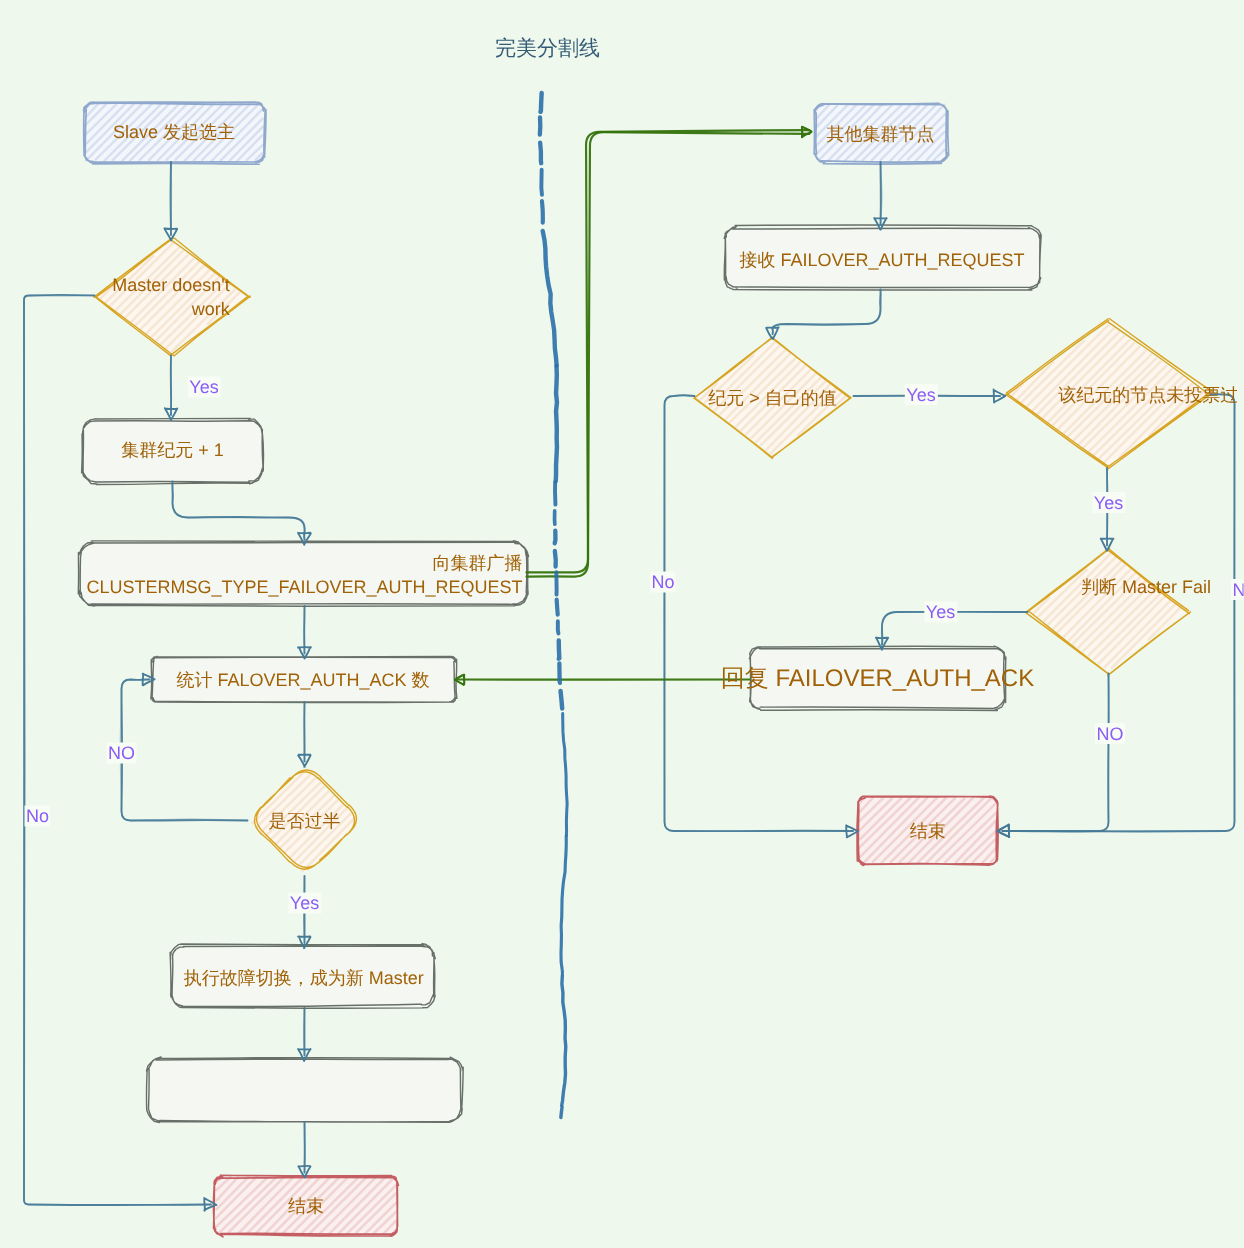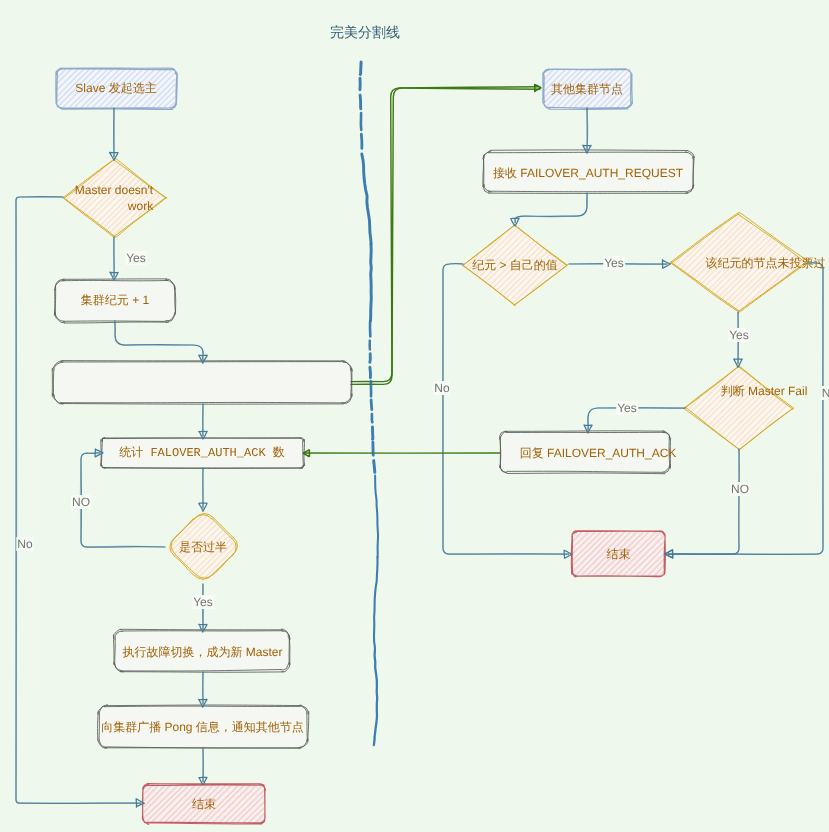--- a/index.html
+++ b/index.html
@@ -3,21 +3,21 @@
 <meta charset="utf-8">
 <title>Cluster failover flowchart</title>
 <style>
   html,body{margin:0;padding:0;}
   body{width:829px;height:832px;overflow:hidden;background:#eff8ec;
        font-family:"Liberation Sans",sans-serif;-webkit-font-smoothing:antialiased;text-rendering:geometricPrecision;}
   #canvas{position:relative;width:714px;height:832px;background:#eff8ec;}
   svg#flow{position:absolute;left:0;top:0;width:829px;height:832px;display:block;}
   .node-label{position:absolute;-webkit-font-smoothing:antialiased;white-space:pre;text-align:right;color:#a16207;
        font-size:12px;line-height:16px;pointer-events:none;transform:translate(-50%,-50%);}
-  .edge-label{position:absolute;white-space:pre;text-align:center;color:#737373;
+  .edge-label{position:absolute;white-space:pre;text-align:center;color:#8b5cf6;
        font-size:12px;line-height:14px;transform:translate(-50%,-50%);
        background:#f7fcf4;padding:0 1px;-webkit-font-smoothing:antialiased;}
   .divider-title{position:absolute;white-space:pre;color:#335b76;font-size:14px;
        transform:translate(-50%,-50%);-webkit-font-smoothing:antialiased;}
 </style>
 </head>
 <body>
 
 <div id="canvas">
   <svg id="flow" viewBox="0 0 829 832">
@@ -255,31 +255,32 @@
         <path d="M377.5 557.3 L377.5 563.3 L377.3 569.3 L376.9 575.3 L376.7 581.3 L375.7 587.3 L375.1 593.3 L374.7 599.3 L374.6 605.3 L374.5 611.3 L374.1 617.3 L374.3 623.3 L374.2 629.3 L374.0 635.3 L374.1 641.3 L374.9 647.3 L374.9 648.7" stroke="#2a6fa8" stroke-width="2.08" fill="none" stroke-linecap="round" stroke-linejoin="round" opacity="0.9"></path>
         <path d="M374.9 650.0 L374.6 656.0 L375.3 662.0 L375.2 668.0 L376.1 674.0 L376.8 680.0 L376.9 686.0 L376.7 692.0 L377.2 698.0 L376.8 704.0 L376.8 710.0 L377.0 716.0 L376.5 722.0 L375.6 728.0 L375.0 734.0 L374.5 736.8" stroke="#2a6fa8" stroke-width="2.26" fill="none" stroke-linecap="round" stroke-linejoin="round" opacity="0.9"></path>
         <path d="M374.7 737.9 L374.0 743.9 L373.9 745.0" stroke="#2a6fa8" stroke-width="2.30" fill="none" stroke-linecap="round" stroke-linejoin="round" opacity="0.9"></path>
       </g>
     </svg>
   <div class="divider-title" id="divider-title" style="left: 365px; top: 33px; color: rgb(51, 91, 118);">完美分割线</div>
 <div class="node-label" style="left: 116px; top: 88px; font-size: 12px;">Slave 发起选主</div>
     <div class="node-label" style="left: 114px; top: 198px; font-size: 12px;">Master doesn't
 work</div>
     <div class="node-label" style="left: 115px; top: 300px; font-size: 12px;">集群纪元 + 1</div>
-    <div class="node-label" style="left: 202px; top: 453px; font-size: 12px; font-family: Liberation Mono, monospace;">统计 FALOVER_AUTH_ACK 数</div>
+    <div class="node-label" style="left: 203px; top: 383px; font-size: 12px;">向集群广播
+CLUSTERMSG_TYPE_FAILOVER_AUTH_REQUEST</div>
+    <div class="node-label" style="left: 202px; top: 453px; font-size: 12px;">统计 FALOVER_AUTH_ACK 数</div>
     <div class="node-label" style="left: 203px; top: 547px; font-size: 12px;">是否过半</div>
     <div class="node-label" style="left: 202.5px; top: 651.5px; font-size: 12px;">执行故障切换，成为新 Master</div>
-    <div class="node-label" style="left: 202.5px; top: 727px; font-size: 12px;">向集群广播 Pong 信息，通知其他节点</div>
     <div class="node-label" style="left: 204px; top: 803.5px; font-size: 12px;">结束</div>
     <div class="node-label" style="left: 587px; top: 88.5px; font-size: 12px;">其他集群节点</div>
     <div class="node-label" style="left: 588px; top: 172.5px; font-size: 12px;">接收 FAILOVER_AUTH_REQUEST</div>
     <div class="node-label" style="left: 515px; top: 265px; font-size: 12px;">纪元 &gt; 自己的值</div>
     <div class="node-label" style="left: 738.5px; top: 263px; font-size: 12px; margin-left: 27px;">该纪元的节点未投票过</div>
     <div class="node-label" style="left: 739px; top: 391px; font-size: 12px; margin-left: 25px;">判断 Master Fail</div>
-    <div class="node-label" style="left: 585px; top: 452.5px; font-size: 12px; margin-left: 13px;">回复 FAILOVER_AUTH_ACK</div>
+    <div class="node-label" style="left: 585px; top: 452.5px; font-size: 16px;">回复 FAILOVER_AUTH_ACK</div>
     <div class="node-label" style="left: 618.5px; top: 553.5px; font-size: 12px;">结束</div>
     <div class="edge-label" style="left: 136px; top: 258px;">Yes</div>
     <div class="edge-label" style="left: 25px; top: 544px;">No</div>
     <div class="edge-label" style="left: 81px; top: 502px;">NO</div>
     <div class="edge-label" style="left: 203px; top: 602px;">Yes</div>
     <div class="edge-label" style="left: 614px; top: 263px;">Yes</div>
     <div class="edge-label" style="left: 739px; top: 335px;">Yes</div>
     <div class="edge-label" style="left: 442px; top: 388px;">No</div>
     <div class="edge-label" style="left: 627px; top: 408px;">Yes</div>
     <div class="edge-label" style="left: 740px; top: 489px;">NO</div>

